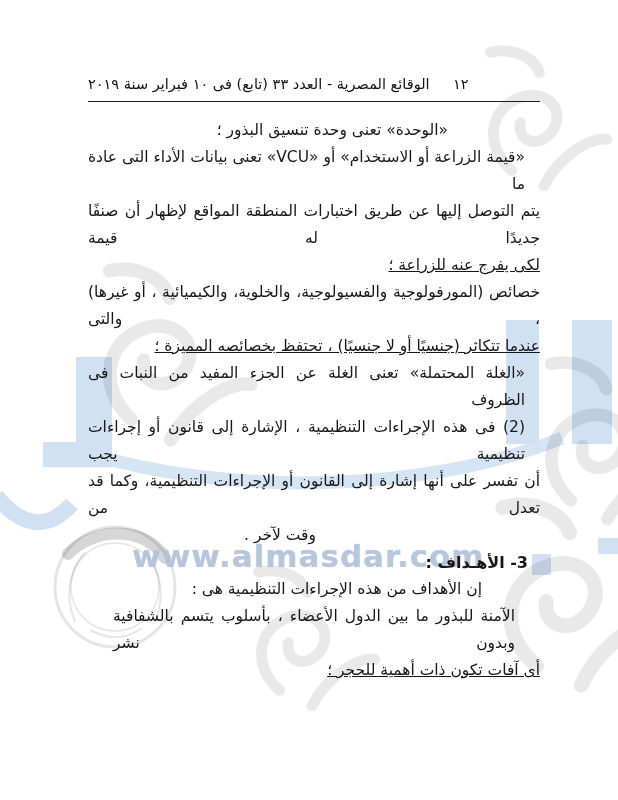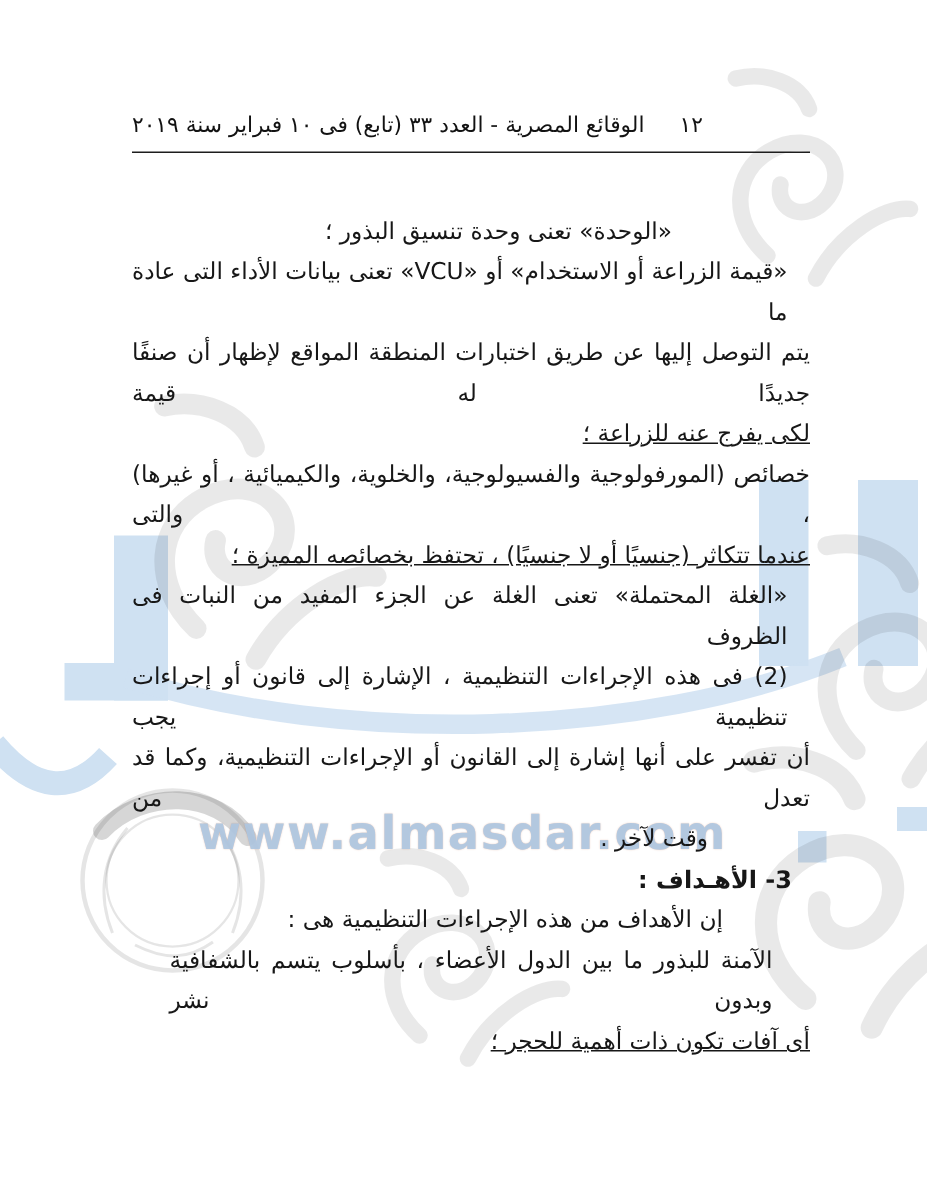--- a/index.html
+++ b/index.html
@@ -39,22 +39,22 @@
   .body-text{
     position:absolute;top:117px;left:88px;right:78px;
     direction:rtl;z-index:2;
     font-size:15.5px;line-height:27px;color:#171717;
   }
   .ln{min-height:27px;}
   .j  {text-align:justify;text-align-last:justify;}
   .pr15{padding-right:15px;}
   .pr25{padding-right:25px;padding-left:25px;}
   .c  {text-align:right;text-decoration:underline;}
-  .r92{text-align:right;padding-right:92px;margin-top:24px;}
-  .r68{text-align:right;padding-right:68px;}
+  .r92{text-align:right;padding-right:92px;}
+  .r68{text-align:center;padding-right:68px;}
   .r58u{text-align:right;padding-right:58px;text-underline-offset:5px;}
   .hd {text-align:right;padding-right:12px;font-weight:bold;font-size:16px;}
 </style>
 </head>
 <body>
 
 <div class="page">
 
   <div class="wm-layer">
     <svg width="618" height="800" viewBox="0 0 618 800">

